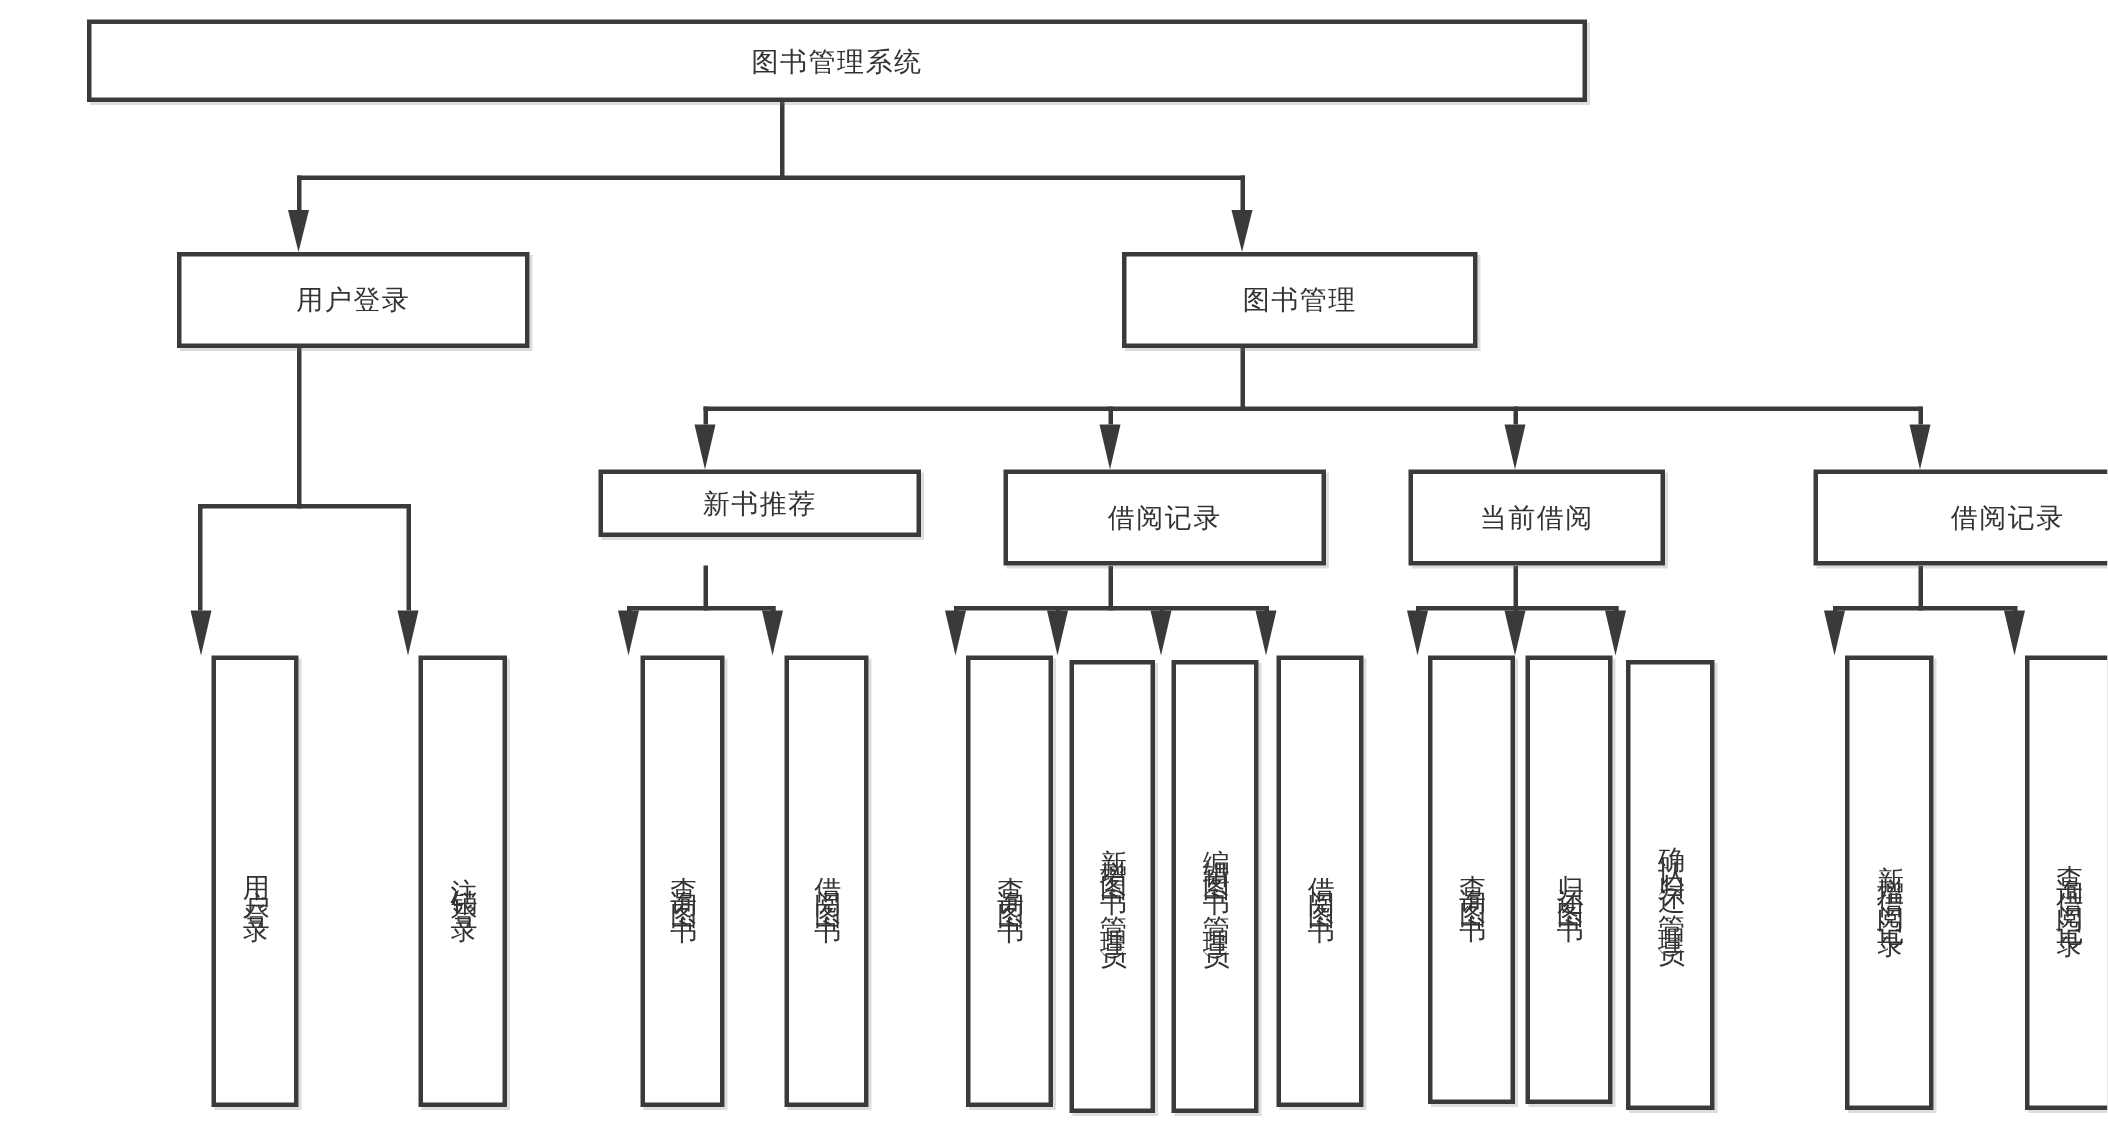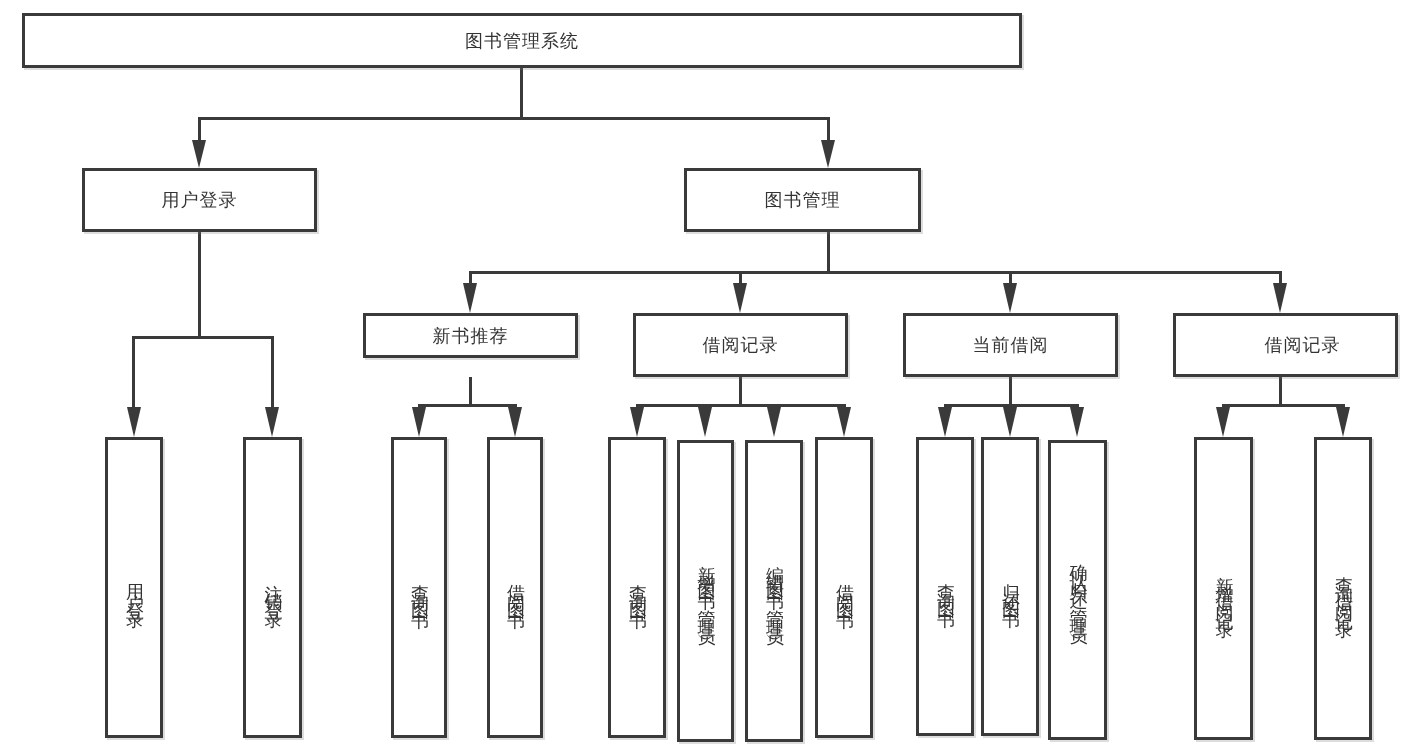--- a/index.html
+++ b/index.html
@@ -16,20 +16,21 @@
     border:3px solid #3a3a3a;
     background:#ffffff;
     display:flex;
     align-items:center;
     justify-content:center;
     font-size:18px;
     color:#333333;
     box-shadow:2px 2px 0 rgba(120,120,120,0.25);
     letter-spacing:1px;
     z-index:2;
+    margin-left:36px;
   }
   .box.v {
     writing-mode:vertical-rl;
     text-orientation:mixed;
     letter-spacing:9px;
     line-height:1.1;
     font-size:18px;
     padding:6px 0;
   }
   .vl { position:absolute; width:3px; background:#3a3a3a; z-index:1; }
@@ -59,21 +60,21 @@
   <div class="box" style="left:22px; top:13px; width:1000px; height:55px;">图书管理系统</div>
 
   <div class="vl" style="left:520px; top:68px; height:50px;"></div>
   <div class="hl" style="left:198px; top:117px; width:632px;"></div>
   <div class="vl" style="left:198px; top:117px; height:23px;"></div>
   <div class="ar short" style="left:192px; top:140px;"></div>
   <div class="vl" style="left:827px; top:117px; height:23px;"></div>
   <div class="ar short" style="left:821px; top:140px;"></div>
 
   <div class="box" style="left:82px; top:168px; width:235px; height:64px;">用户登录</div>
-  <div class="box" style="left:684px; top:168px; width:237px; height:64px;">图书管理</div>
+  <div class="box" style="left:712px; top:168px; width:237px; height:64px;">图书管理</div>
 
   <div class="vl" style="left:198px; top:232px; height:107px;"></div>
   <div class="hl" style="left:132px; top:336px; width:142px;"></div>
   <div class="vl" style="left:132px; top:336px; height:71px;"></div>
   <div class="ar" style="left:127px; top:407px;"></div>
   <div class="vl" style="left:271px; top:336px; height:71px;"></div>
   <div class="ar" style="left:265px; top:407px;"></div>
 
   <div class="vl" style="left:827px; top:232px; height:42px;"></div>
   <div class="hl" style="left:469px; top:271px; width:812px;"></div>
@@ -81,21 +82,21 @@
   <div class="ar" style="left:463px; top:283px;"></div>
   <div class="vl" style="left:739px; top:271px; height:12px;"></div>
   <div class="ar" style="left:733px; top:283px;"></div>
   <div class="vl" style="left:1009px; top:271px; height:12px;"></div>
   <div class="ar" style="left:1003px; top:283px;"></div>
   <div class="vl" style="left:1279px; top:271px; height:12px;"></div>
   <div class="ar" style="left:1273px; top:283px;"></div>
 
   <div class="box" style="left:363px; top:313px; width:215px; height:45px;">新书推荐</div>
   <div class="box" style="left:633px; top:313px; width:215px; height:64px;">借阅记录</div>
-  <div class="box" style="left:903px; top:313px; width:215px; height:64px;font-family:Liberation Mono, monospace;">当前借阅</div>
+  <div class="box" style="left:903px; top:313px; width:171px; height:64px;font-family:Liberation Mono, monospace;">当前借阅</div>
   <div class="box" style="left:1173px; top:313px; width:225px; height:64px;padding-left:34px;">借阅记录</div>
 
   <div class="vl" style="left:469px; top:377px; height:30px;"></div>
   <div class="hl" style="left:418px; top:404px; width:99px;"></div>
   <div class="vl" style="left:418px; top:404px; height:6px;"></div>
   <div class="ar" style="left:412px; top:407px;"></div>
   <div class="vl" style="left:514px; top:404px; height:6px;"></div>
   <div class="ar" style="left:508px; top:407px;"></div>
 
   <div class="vl" style="left:739px; top:377px; height:30px;"></div>

